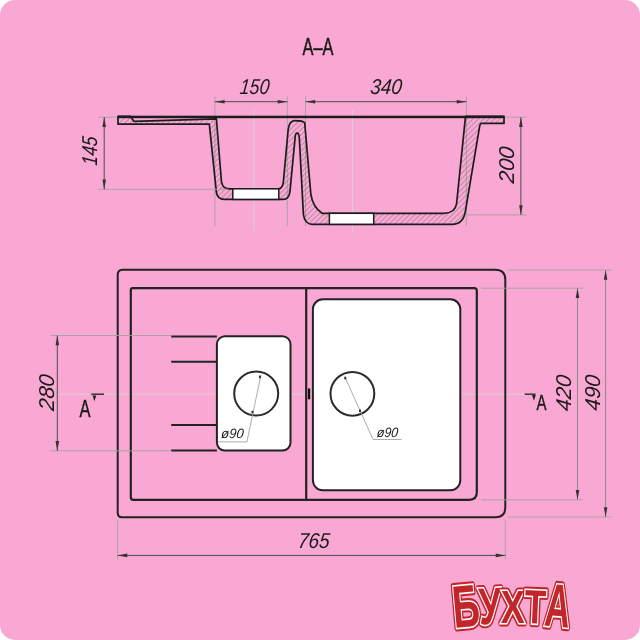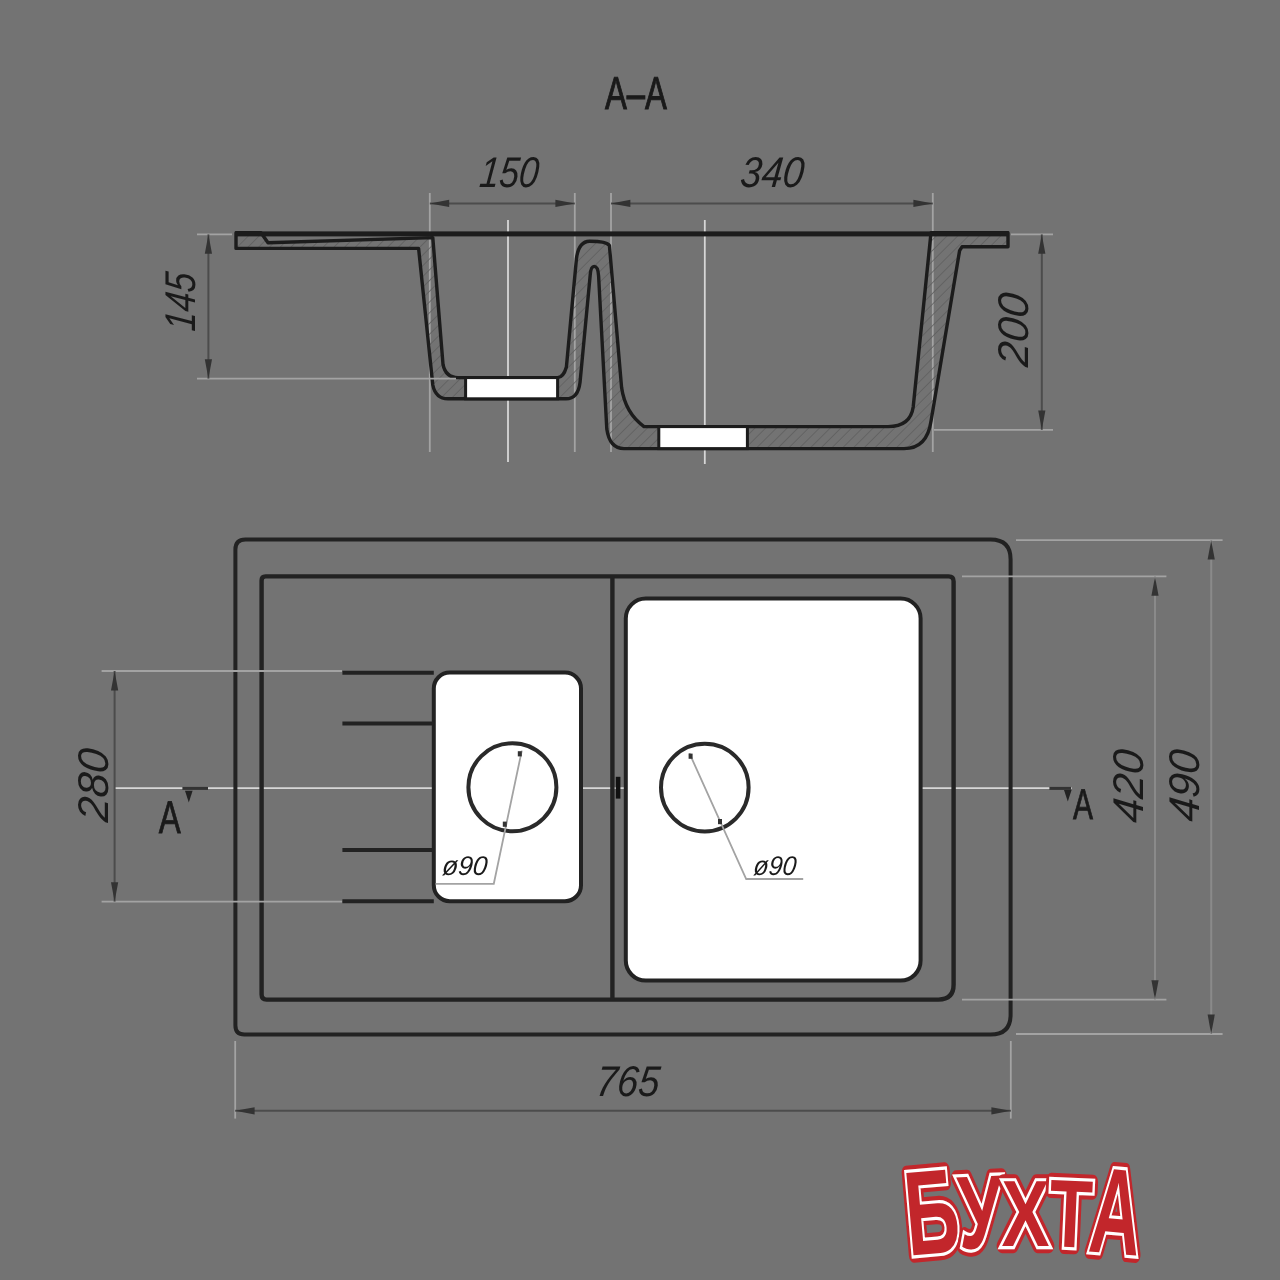--- a/index.html
+++ b/index.html
@@ -1,16 +1,16 @@
 <!DOCTYPE html>
 <html><head>
 <meta charset="utf-8">
 <style>
   html,body{margin:0;padding:0;background:#ffffff;}
-  .page{width:640px;height:640px;position:relative;background:#737373;overflow:hidden;}
+  .page{width:640px;height:640px;position:relative;background:#f9a8d4;overflow:hidden;border-radius:15px;}
   svg{display:block;}
   text{font-family:"Liberation Sans",sans-serif;}
 </style>
 </head>
 <body>
 <div class="page">
 <svg width="640" height="640" viewBox="0 0 640 640">
   <defs>
     <pattern id="hatch" width="3.8" height="3.8" patternUnits="userSpaceOnUse" patternTransform="rotate(-45)">
       <line x1="0" y1="0" x2="3.8" y2="0" stroke="#5f5f5f" stroke-width="0.8"></line>

